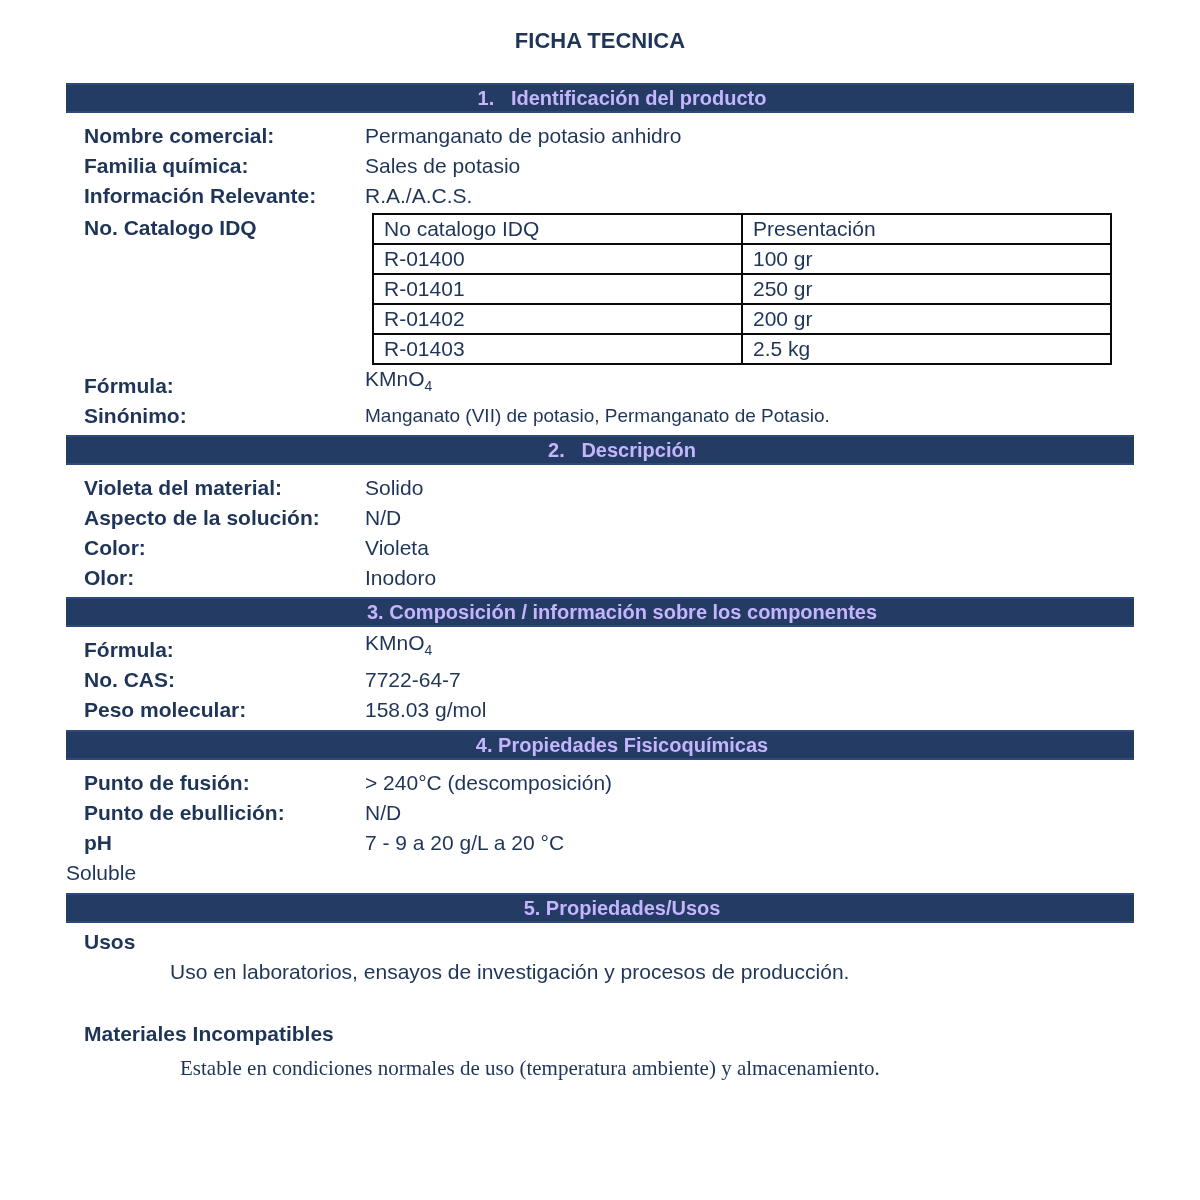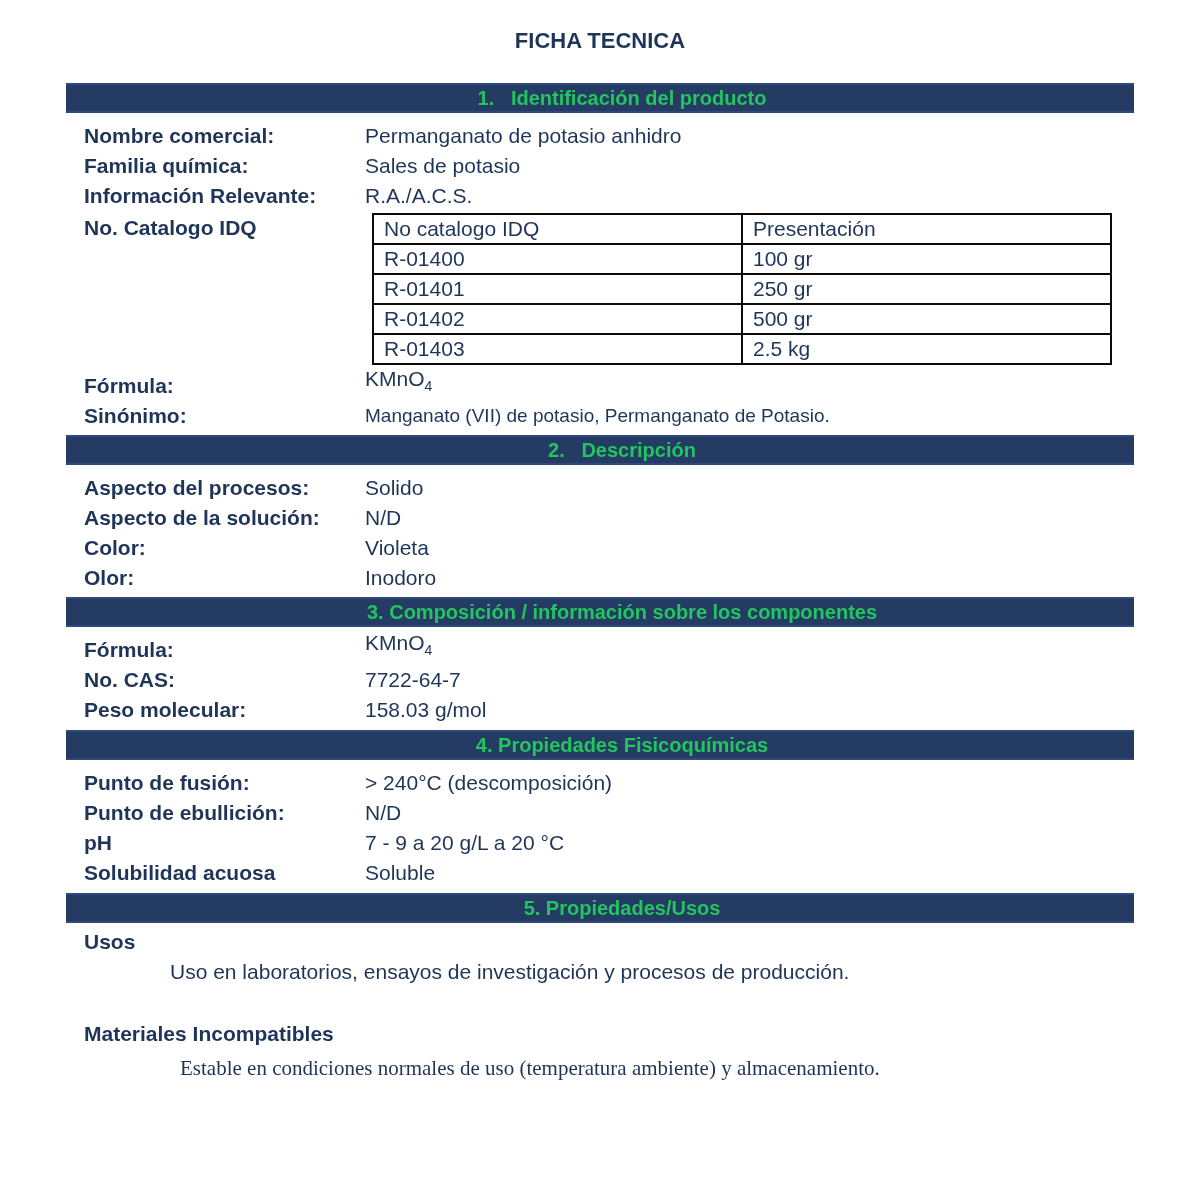--- a/index.html
+++ b/index.html
@@ -12,21 +12,21 @@
   .page { width: 1200px; height: 1200px; padding: 26px 66px 0 66px; overflow: hidden; }
 
   
   .doc-title { text-align: center; font-weight: bold; font-size: 22px; line-height: 30px; margin-bottom: 27px; }
 
   
   .section-bar {
     background: #243B63;
     border-top: 2px solid #2E4A7B;
     border-bottom: 2px solid #2E4A7B;
-    color: #22c55e;
+    color: #c4b5fd;
     font-weight: bold;
     font-size: 20px;
     height: 30px;
     line-height: 26px;
     text-align: center;
     padding-left: 44px;
   }
 
   
   .kv-rows { padding-top: 8px; }
@@ -105,21 +105,21 @@
         <tr>
           <td>R-01400</td>
           <td>100 gr</td>
         </tr>
         <tr>
           <td>R-01401</td>
           <td>250 gr</td>
         </tr>
         <tr>
           <td>R-01402</td>
-          <td>500 gr</td>
+          <td>200 gr</td>
         </tr>
         <tr>
           <td>R-01403</td>
           <td>2.5 kg</td>
         </tr>
       </tbody>
     </table>
   </div>
 
   <div class="kv">
@@ -130,21 +130,21 @@
     <span class="k">Sinónimo:</span>
     <span class="v small">Manganato (VII) de potasio, Permanganato de Potasio.</span>
   </div>
 
   <div class="section-bar sp-before-bar2">
     <span>2.&nbsp;&nbsp; Descripción</span>
   </div>
 
   <div class="kv-rows">
     <div class="kv">
-      <span class="k">Aspecto del procesos:</span>
+      <span class="k">Violeta del material:</span>
       <span class="v">Solido</span>
     </div>
     <div class="kv">
       <span class="k">Aspecto de la solución:</span>
       <span class="v">N/D</span>
     </div>
     <div class="kv">
       <span class="k">Color:</span>
       <span class="v">Violeta</span>
     </div>
@@ -184,21 +184,20 @@
     </div>
     <div class="kv">
       <span class="k">Punto de ebullición:</span>
       <span class="v">N/D</span>
     </div>
     <div class="kv">
       <span class="k">pH</span>
       <span class="v">7 - 9 a 20 g/L a 20 °C</span>
     </div>
     <div class="kv">
-      <span class="k">Solubilidad acuosa</span>
       <span class="v">Soluble</span>
     </div>
   </div>
 
   <div class="section-bar sp-before-bar5">
     <span>5. Propiedades/Usos</span>
   </div>
 
   <div class="free-heading mt-usos">Usos</div>
   <div class="free-text indent-1 mt-uso-text">Uso en laboratorios, ensayos de investigación y procesos de producción.</div>

